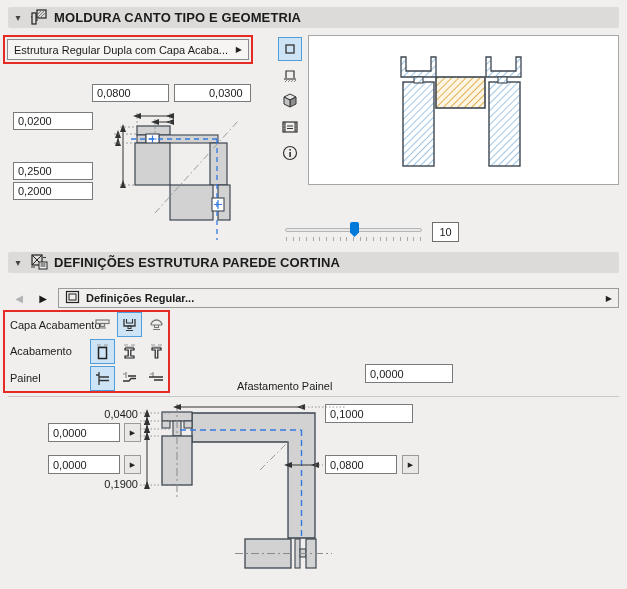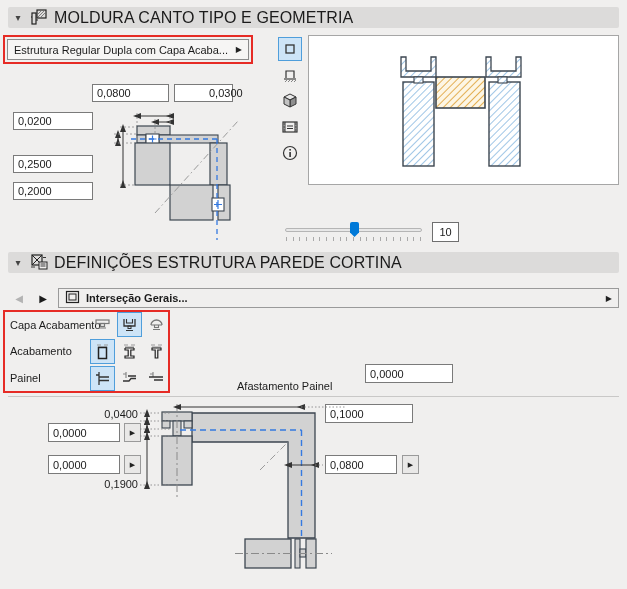--- a/index.html
+++ b/index.html
@@ -2,21 +2,21 @@
 <html><head>
 <meta charset="utf-8">
 <style>
   html,body{margin:0;padding:0;}
   body{background:#f0efee;font-family:"Liberation Sans",sans-serif;}
   #app{position:relative;width:627px;height:589px;background:#f0efee;overflow:hidden;
        font-size:11px;color:#1b1b1b;}
   .abs{position:absolute;}
   .hdrbar{background:#dcdbda;border-radius:2px;display:flex;align-items:center;gap:6px;
           padding:0 4px;box-sizing:border-box;}
-  .hdrtitle{font-weight:normal;font-size:16px;letter-spacing:.1px;}
+  .hdrtitle{font-weight:bold;font-size:13px;letter-spacing:.1px;}
   .tri{font-size:10px;color:#444;width:12px;text-align:center;}
   .field{background:#fff;border:1px solid #7a7a7a;box-sizing:border-box;
          display:flex;align-items:center;padding:0 4px;font-size:11px;}
   .lbl{font-size:11px;white-space:nowrap;}
   .redbox{border:2px solid #e62b25;box-sizing:border-box;pointer-events:none;}
   .ddbtn{background:#f6f5f4;border:1px solid #8b8b8b;box-sizing:border-box;display:flex;
          align-items:center;padding:0 6px;font-size:11px;}
   .ddbtn .arr{margin-left:auto;font-size:8px;color:#222;}
   .toolbtn{width:24px;height:24px;box-sizing:border-box;display:flex;align-items:center;
            justify-content:center;background:transparent;border:1px solid transparent;}
@@ -119,27 +119,27 @@
       <path d="M177,21 h5 v14 h25 v-14 h5 v20 h-35 z" fill="url(#bh)" stroke="#3c4650" stroke-width="1.3"></path>
 
       <rect x="105" y="41" width="9" height="6" fill="url(#bh)" stroke="#3c4650" stroke-width="1.1"></rect>
       <rect x="189" y="41" width="9" height="6" fill="url(#bh)" stroke="#3c4650" stroke-width="1.1"></rect>
     </svg>
   </div>
 
   <div class="abs field" style="left:92px;top:84px;width:77px;height:18px;">
       <span>0,0800</span>
     </div>
-  <div class="abs field" style="left:174px;top:84px;width:59px;height:18px;padding-left:34px;">
+  <div class="abs field" style="left:174px;top:84px;width:77px;height:18px;padding-left:34px;">
       <span>0,0300</span>
     </div>
   <div class="abs field" style="left:13px;top:112px;width:80px;height:18px;">
       <span>0,0200</span>
     </div>
-  <div class="abs field" style="left:13px;top:155px;width:80px;height:18px;">
+  <div class="abs field" style="left:13px;top:162px;width:80px;height:18px;">
       <span>0,2500</span>
     </div>
   <div class="abs field" style="left:13px;top:182px;width:80px;height:18px;">
       <span>0,2000</span>
     </div>
 
   <svg class="abs" style="left:100px;top:105px;" width="165" height="140" viewBox="0 0 165 140">
     <defs>
       <marker id="ar" markerWidth="8" markerHeight="8" refX="4" refY="4" orient="auto">
         <path d="M0,4 L8,1 L8,7 z" fill="#333"></path>
@@ -199,21 +199,21 @@
   <div class="abs navarr" style="left:32px;top:288px;color:#1b1b1b;">
       <span>▶</span>
     </div>
   <div class="abs ddbtn" style="left:58px;top:288px;width:561px;height:20px;background:#f0efee;border-color:#9a9a9a;">
     <span style="margin-right:6px;">
       <svg width="15" height="14" viewBox="0 0 15 14">
         <rect x="1.5" y="1.5" width="12" height="11" fill="none" stroke="#222" stroke-width="1.2"></rect>
         <rect x="4" y="4" width="7" height="6" fill="none" stroke="#222" stroke-width="1"></rect>
       </svg>
     </span>
-    <span style="font-weight:bold;">Interseção Gerais...</span>
+    <span style="font-weight:bold;">Definições Regular...</span>
     <span class="arr">▶</span>
   </div>
 
   <div class="abs lbl" style="left:10px;top:319px;">Capa Acabamento</div>
   <div class="abs lbl" style="left:10px;top:345px;">Acabamento</div>
   <div class="abs lbl" style="left:10px;top:372px;">Painel</div>
 
   <div class="abs iconbtn" style="left:90px;top:312px;">
     <svg width="19" height="19" viewBox="0 0 19 19">
       <rect x="3" y="5" width="13" height="3.5" fill="none" stroke="#777" stroke-width="1.2"></rect>

